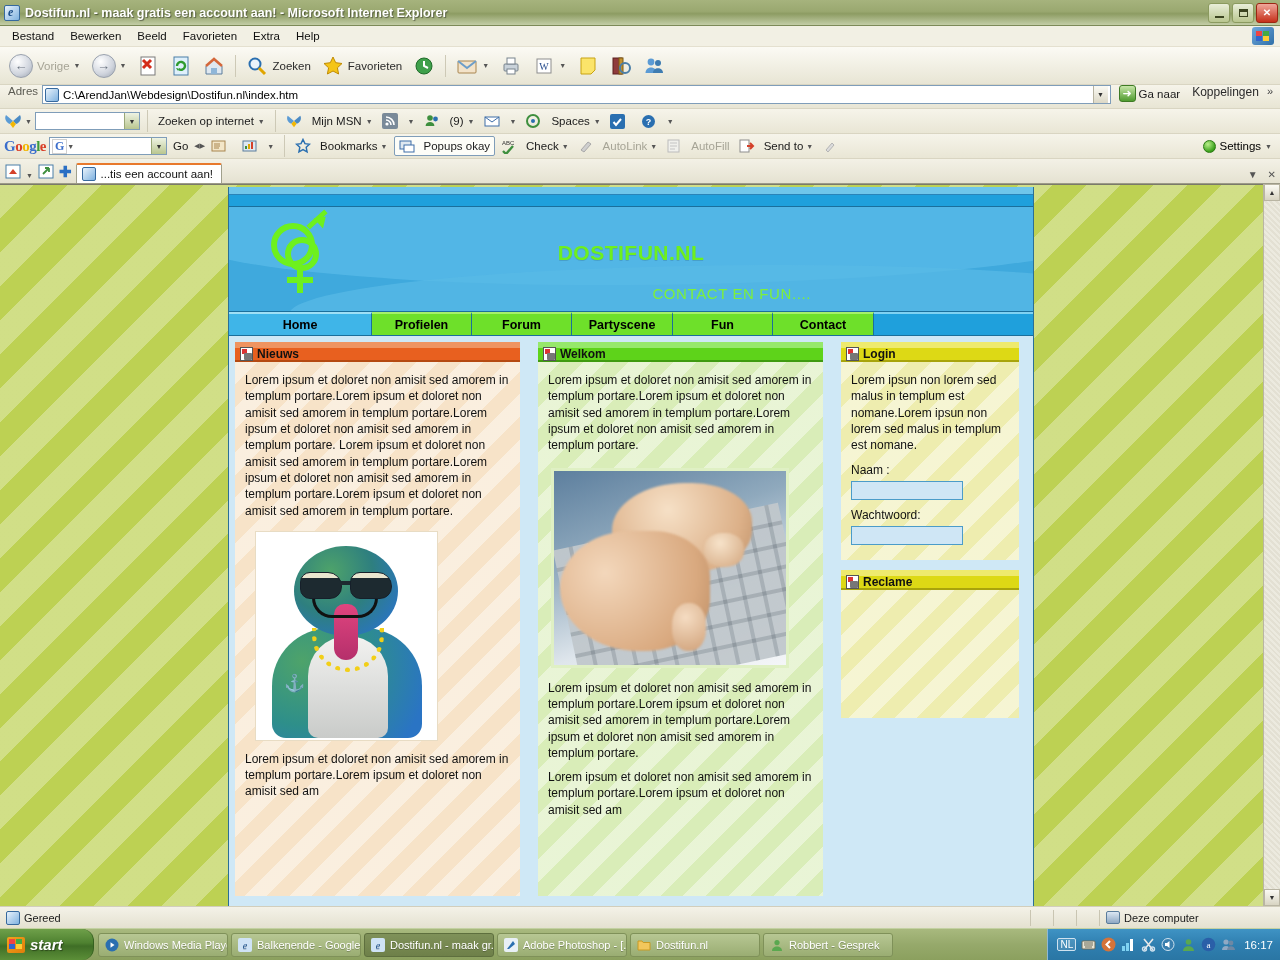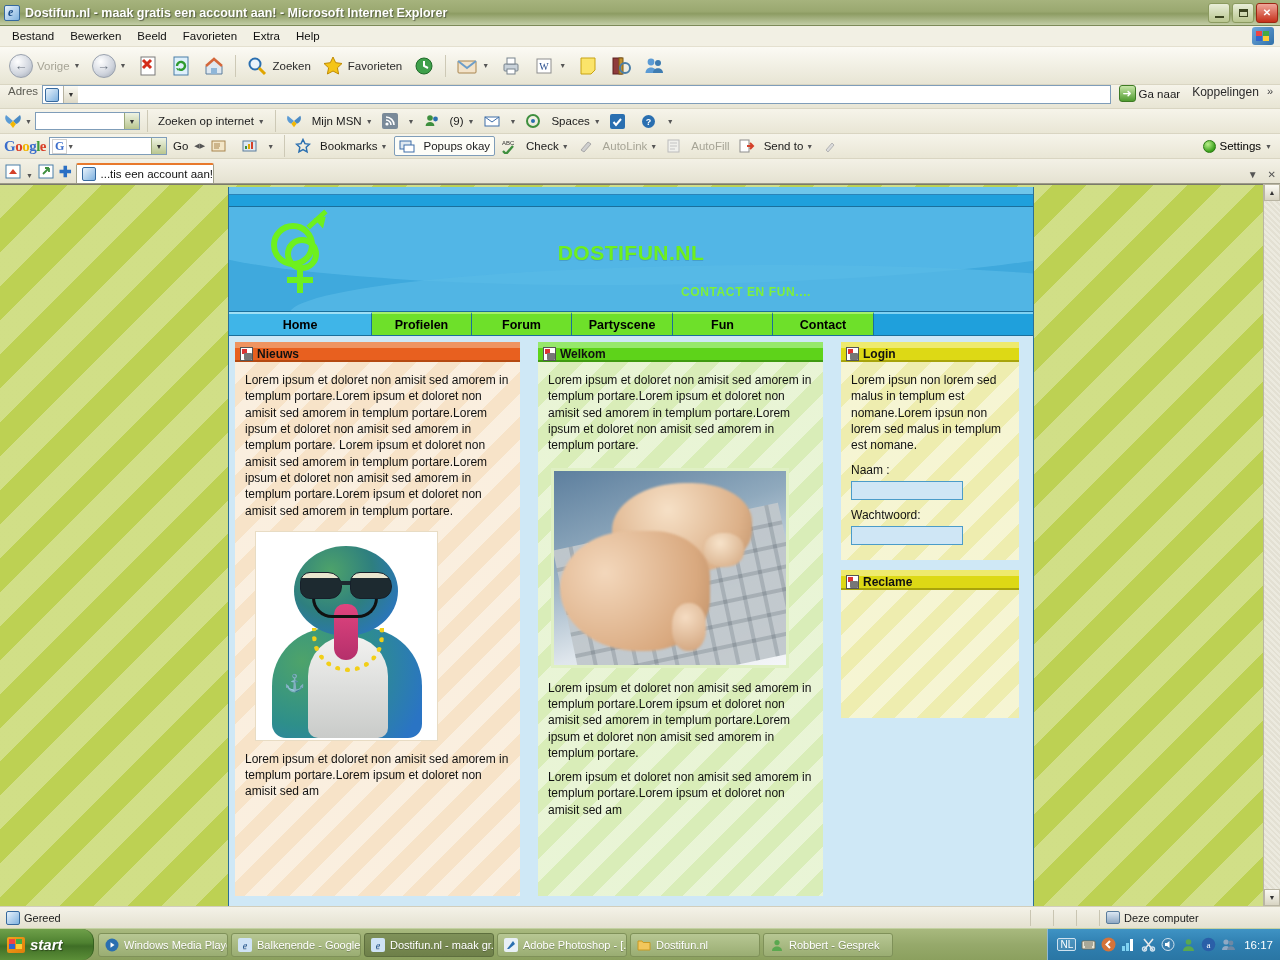--- a/index.html
+++ b/index.html
@@ -95,21 +95,21 @@
   .g-item.boxed{border:1px solid #7f9db9;background:#fdfdf8;padding:1px 4px;border-radius:2px;}
   .settings{margin-left:auto;display:flex;align-items:center;gap:4px;padding-right:4px;}
   .green-dot{width:13px;height:13px;border-radius:50%;background:radial-gradient(circle at 35% 30%,#b9ef8a,#3ba21c 70%,#2a7a12);border:1px solid #2a7a12;}
 
   
   .tabstrip { height:25px; flex:0 0 25px; background:linear-gradient(180deg,#f3f1e6,#e5e2d1);
     display:flex; align-items:flex-end; padding:0 4px; gap:4px; border-bottom:1px solid #9c9a88; position:relative;}
   .tab-ico{width:18px;height:17px;position:relative;margin-bottom:3px;}
   .tab-plus{color:#2a6fc4;font-size:15px;font-weight:bold;margin-bottom:2px;}
   .page-tab{height:20px;background:#fff;border:1px solid #a0a08c;border-bottom:none;border-top:2px solid #e8792c;
-    display:flex;align-items:center;gap:5px;padding:0 0 0 5px;font-size:11.5px;color:#111;border-radius:2px 2px 0 0;}
+    display:flex;align-items:center;gap:5px;padding:0 8px 0 5px;font-size:11.5px;color:#111;border-radius:2px 2px 0 0;}
   .tab-right{margin-left:auto;display:flex;align-items:center;gap:10px;padding-bottom:3px;color:#555;font-size:10px;}
 
   
   .viewport { flex:1; position:relative; background:#fff; overflow:hidden; display:flex; }
   .pagearea { flex:1; position:relative; overflow:hidden;
     background-color:#bdd153;
     background-image:repeating-linear-gradient(135deg, rgba(255,255,255,.30) 0 24px, rgba(255,255,255,0) 24px 48px);
     border-top:1px solid #7a7a6a; }
   
   .vscroll{width:17px;flex:0 0 17px;background:#f0efe6;border-left:1px solid #b9b5a3;display:flex;flex-direction:column;}
@@ -125,21 +125,21 @@
   .site-strip2{height:12px;background:#1fa0dc;border-bottom:1px solid #1a6f9c;flex:0 0 12px;}
   .banner{height:105px;flex:0 0 105px;position:relative;overflow:hidden;
     background:linear-gradient(180deg,#3fa9dd 0%,#3fa9dd 100%);border-bottom:1px solid #1a6f9c;}
   .wave{position:absolute;background:#59bbe8;opacity:.75;}
   .wave.w1{left:-60px;top:-42px;width:1000px;height:120px;border-radius:0 0 60% 45%;}
   .wave.w2{left:60px;top:58px;width:900px;height:90px;border-radius:55% 45% 0 0;background:#58b9e6;}
   .logo-sym{position:absolute;left:42px;top:12px;width:62px;height:80px;}
   .site-title{position:absolute;left:0;right:0;top:34px;text-align:center;
     font-size:21px;font-weight:bold;color:#6ef01e;letter-spacing:.5px;
     font-family:"Liberation Sans",sans-serif;text-shadow:0 1px 0 rgba(0,0,0,.12);}
-  .site-sub{position:absolute;right:222px;top:78px;font-size:12px;font-weight:bold;color:#7ef03a;letter-spacing:.6px;text-align:center;}
+  .site-sub{position:absolute;right:222px;top:78px;font-size:15px;font-weight:normal;color:#7ef03a;letter-spacing:.6px;text-align:center;}
   .nav{height:24px;flex:0 0 24px;display:flex;background:#1fa0dc;border-bottom:1px solid #1a6f9c;}
   .nav .item{display:flex;align-items:center;justify-content:center;font-size:12.5px;font-weight:bold;color:#000;
     border-right:1px solid #1a6f9c;border-top:2px solid #7fd2f2;}
   .nav .item.active{background:#3fb5e8;border-top-color:#9fe0f6;width:143px;text-align:right;}
   .nav .item.green{background:#6ee02a;border-top:2px solid #a6f06a;}
   .nav .tail{flex:1;background:#1fa0dc;border-top:2px solid #7fd2f2;}
 
   .content{flex:1;display:flex;gap:0;padding:6px 6px 0 6px;background:#cfe8f6;}
   .col{display:flex;flex-direction:column;}
   .col.left{width:285px;}
@@ -390,20 +390,21 @@
             <path d="M10 18c0-2.8 2.2-4.8 5-4.8s5 2 5 4.8z" fill="#3e7cb1"></path>
           </svg>
       </span>
     </div>
   </div>
 
   <div class="addrbar">
     <div class="addr-label">Adres</div>
     <div class="addr-input">
       <span class="fav"></span>
+      <span class="val">C:\ArendJan\Webdesign\Dostifun.nl\index.htm</span>
       <span class="dd">▼</span>
     </div>
     <div class="gonaar">
       <span class="go-arrow">➜</span>
       <span>Ga naar</span>
     </div>
     <div class="koppel">Koppelingen</div>
     <div class="chev">»</div>
   </div>
 

